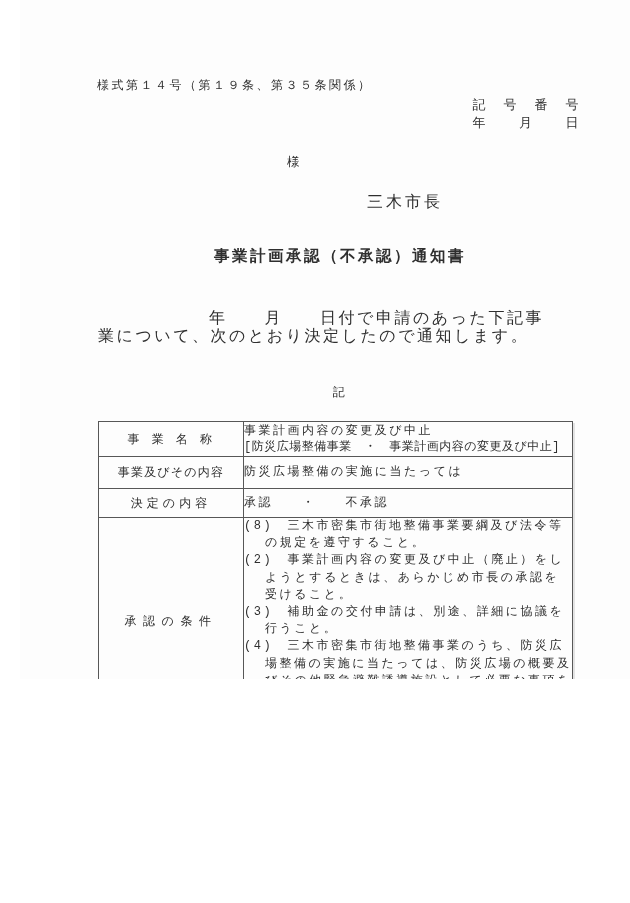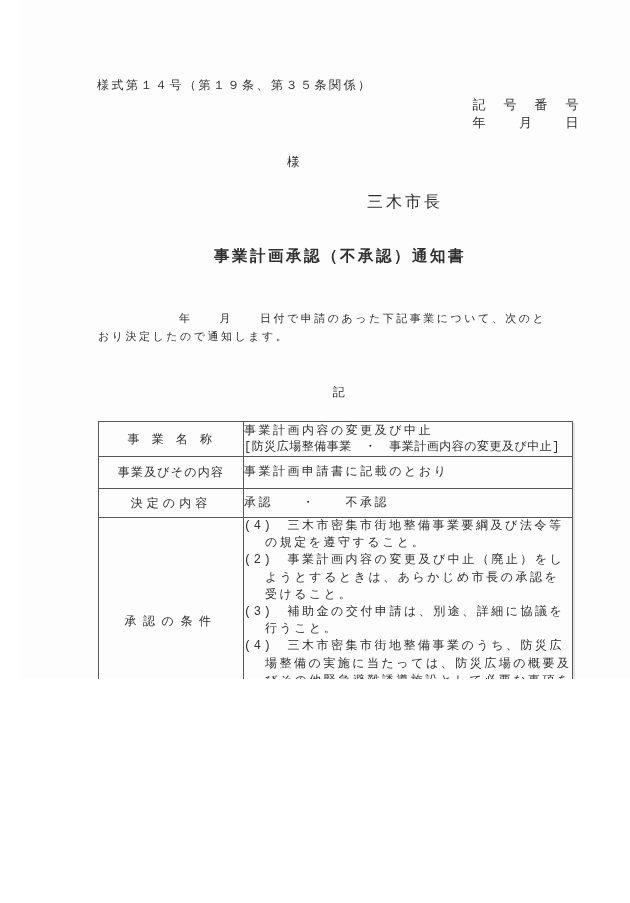--- a/index.html
+++ b/index.html
@@ -28,21 +28,21 @@
   .sender{
     position:absolute;top:192px;left:347px;
     font-size:16px;letter-spacing:3px;white-space:nowrap;
   }
   .doc-title{
     position:absolute;top:246px;left:0;width:640px;
     text-align:center;font-size:15.5px;font-weight:bold;letter-spacing:2.5px;
   }
   .intro{
     position:absolute;top:311px;left:78px;width:456px;
-    font-size:11px;letter-spacing:2.5px;line-height:17.5px;
+    font-size:16px;letter-spacing:2.5px;line-height:17.5px;
   }
   .record-marker{
     position:absolute;top:384px;left:0;width:640px;
     text-align:center;font-size:12px;letter-spacing:2.5px;
   }
   table.approval{
     position:absolute;top:421px;left:78px;width:475px;
     border-collapse:collapse;table-layout:fixed;
     font-size:12px;letter-spacing:2.5px;
     box-shadow:2px 2px 0 rgba(0,0,0,0.10);
@@ -93,30 +93,30 @@
     <tbody>
       <tr class="r1">
         <td class="label">事 業 名 称</td>
         <td class="value">
           <div class="value-line1">事業計画内容の変更及び中止</div>
           <div class="value-line2">[防災広場整備事業　・　事業計画内容の変更及び中止]</div>
         </td>
       </tr>
       <tr class="r2">
         <td class="label ls12">事業及びその内容</td>
-        <td class="value">事業計画申請書に記載のとおり</td>
+        <td class="value">防災広場整備の実施に当たっては</td>
       </tr>
       <tr class="r3">
         <td class="label ls4">決定の内容</td>
         <td class="value decision">承認　　・　　不承認</td>
       </tr>
       <tr class="r5">
         <td class="label ls65">承認の条件</td>
         <td class="value v-top">
-          <div class="cond-item">(4)　三木市密集市街地整備事業要綱及び法令等の規定を遵守すること。</div>
+          <div class="cond-item">(8)　三木市密集市街地整備事業要綱及び法令等の規定を遵守すること。</div>
           <div class="cond-item">(2)　事業計画内容の変更及び中止（廃止）をしようとするときは、あらかじめ市長の承認を受けること。</div>
           <div class="cond-item">(3)　補助金の交付申請は、別途、詳細に協議を行うこと。</div>
           <div class="cond-item">(4)　三木市密集市街地整備事業のうち、防災広場整備の実施に当たっては、防災広場の概要及びその他緊急避難誘導施設として必要な事項を記載した標識を作成し、当該防災広場の見やすい場所に掲げること。</div>
         </td>
       </tr>
     </tbody>
   </table>
 
 </div>
 

